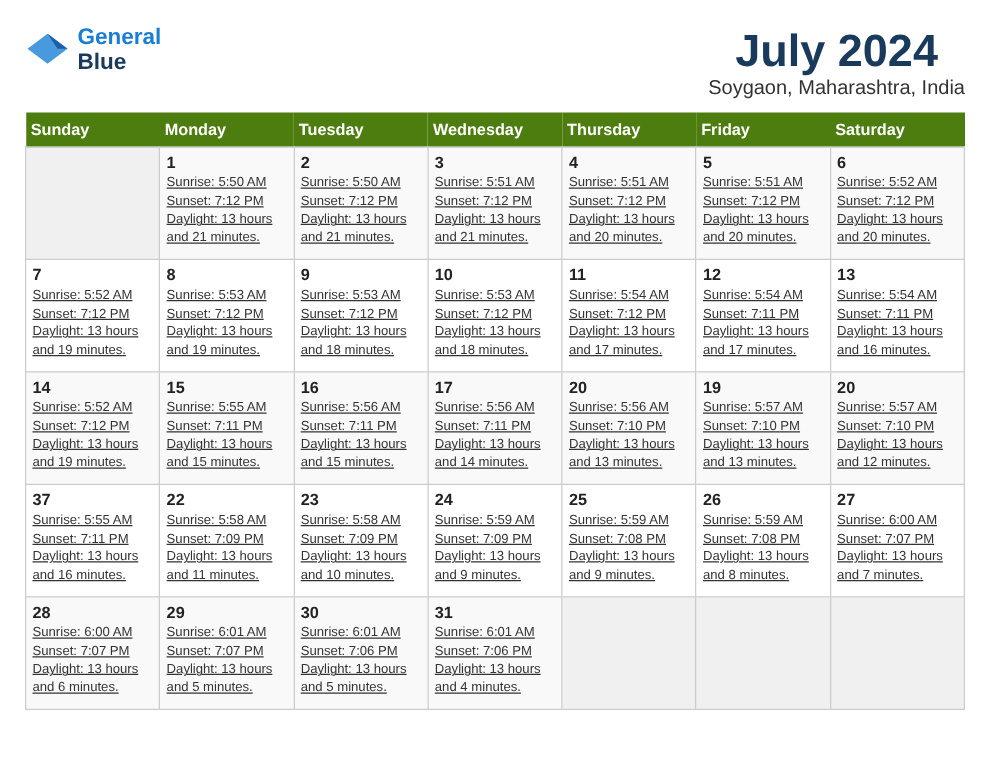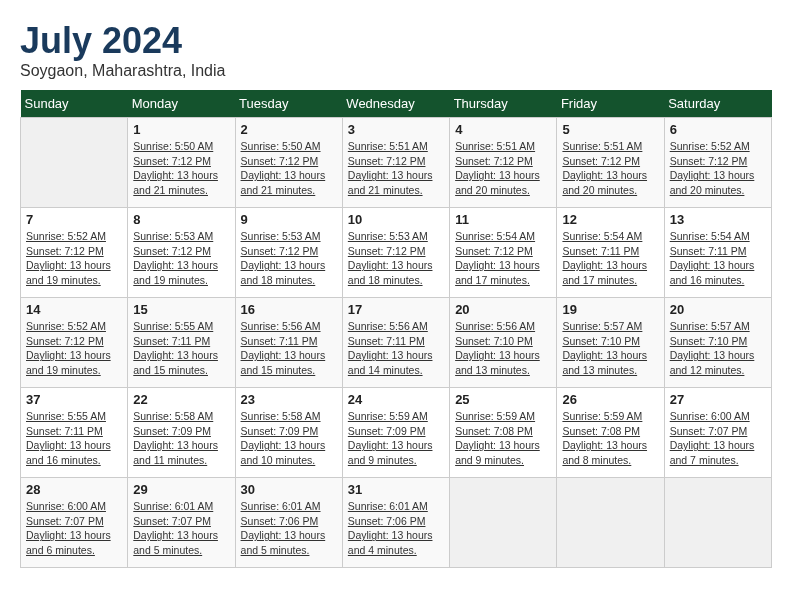--- a/index.html
+++ b/index.html
@@ -28,43 +28,43 @@
       line-height: 1.1;
     }
     .logo-text span {
       color: #1a7fd4;
     }
     .logo-icon {
       width: 36px;
       height: 30px;
     }
     .title-block {
-      text-align: left;
+      text-align: center;
     }
     .month-title {
       font-size: 36px;
       font-weight: bold;
       color: #1a3a5c;
     }
     .subtitle {
       font-size: 16px;
       color: #333;
     }
     table {
       width: 100%;
       border-collapse: collapse;
       font-size: 11px;
     }
     thead tr th {
-      background: #14532d;
+      background: #4d7c0f;
       color: #fff;
       padding: 6px 4px;
       text-align: left;
       font-size: 13px;
-      font-weight: normal;
+      font-weight: bold;
     }
     tbody tr td {
       border: 1px solid #ccc;
       vertical-align: top;
       padding: 4px 5px;
       min-height: 80px;
       height: 90px;
       width: 107px;
     }
     .day-number {
@@ -87,20 +87,30 @@
       background: #fff;
     }
     .empty-cell {
       background: #f0f0f0 !important;
     }
   </style>
 </head>
 <body>
 
 <div class="header">
+  <div class="logo">
+    <svg class="logo-icon" viewBox="0 0 36 30">
+      <polygon points="18,2 34,14 18,26 2,14" fill="#1a7fd4" opacity="0.8"></polygon>
+      <polygon points="18,2 34,14 26,14" fill="#1a5fa8"></polygon>
+    </svg>
+    <div class="logo-text">
+      <div><span>General</span></div>
+      <div>Blue</div>
+    </div>
+  </div>
   <div class="title-block">
     <div class="month-title">July 2024</div>
     <div class="subtitle">Soygaon, Maharashtra, India</div>
   </div>
 </div>
 
 <table>
   <thead>
     <tr>
     <th>Sunday</th>

